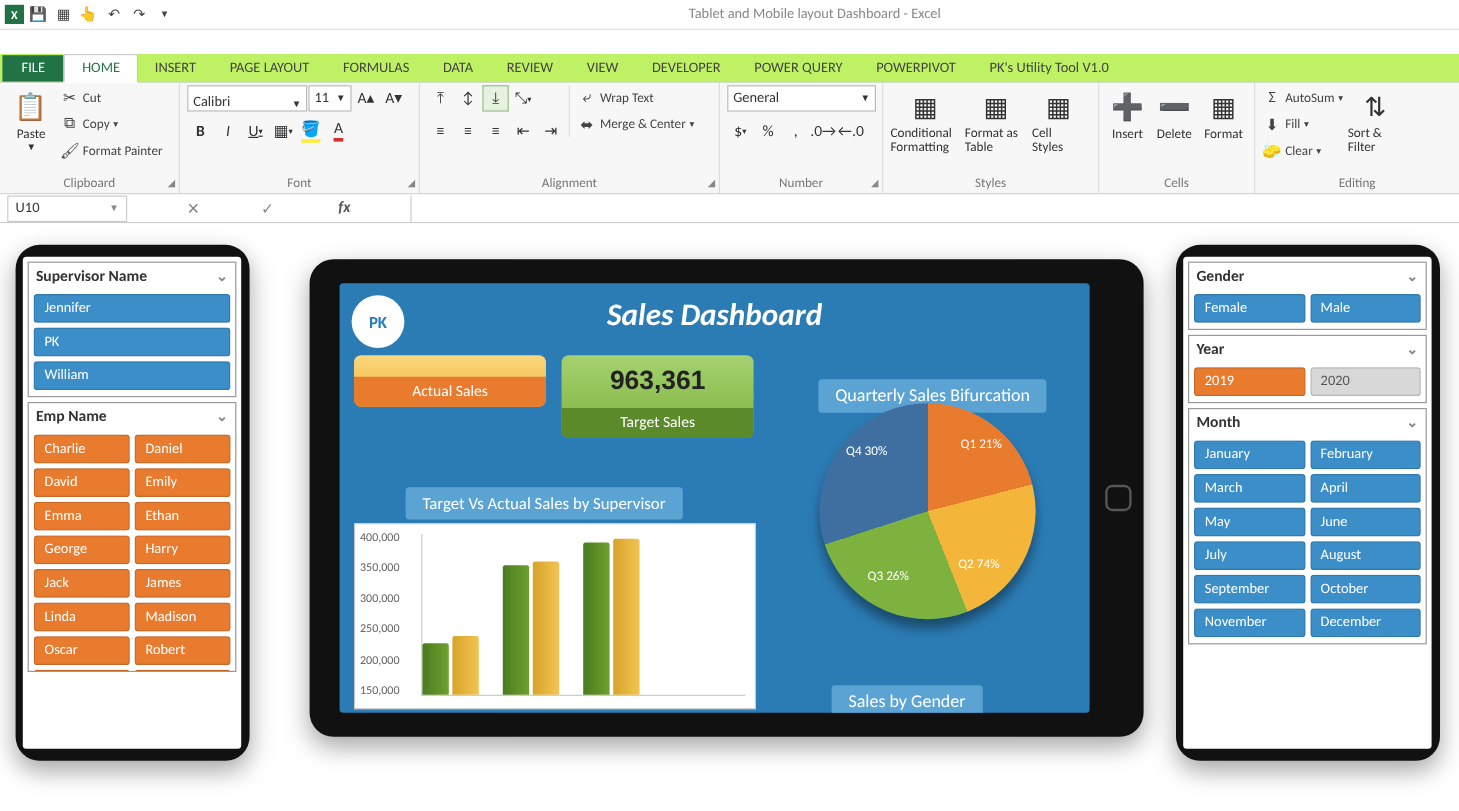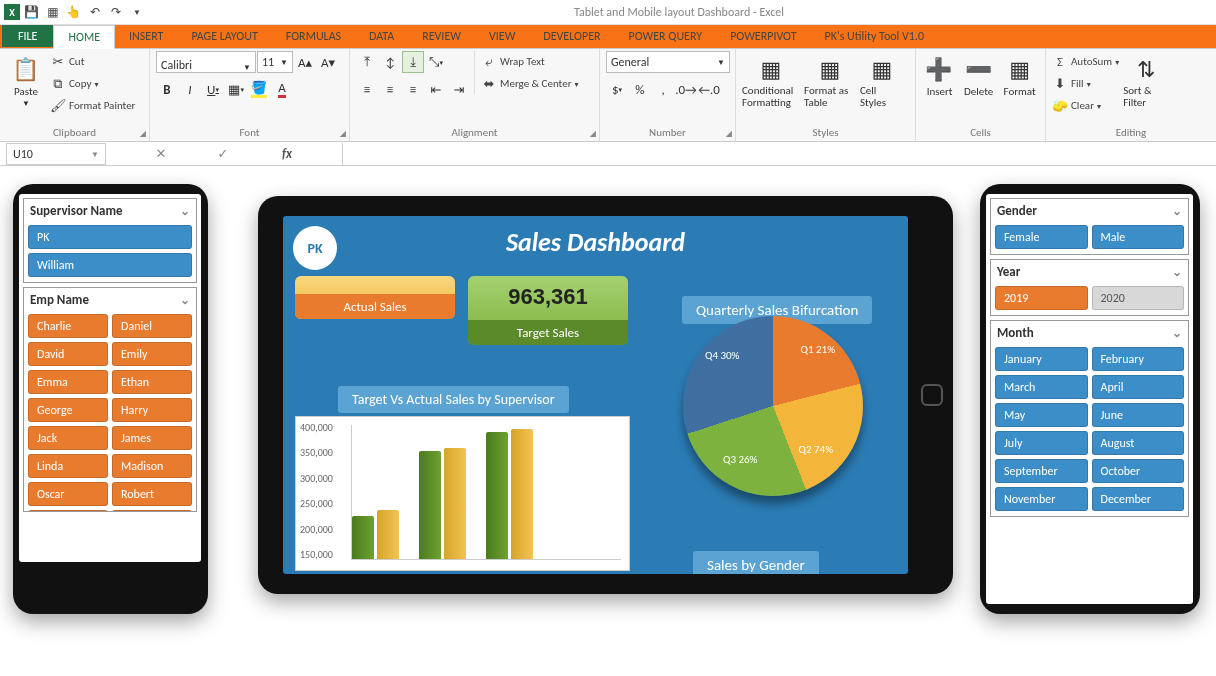--- a/index.html
+++ b/index.html
@@ -6,21 +6,21 @@
 body { background:#fff; width:1216px; height:676px; overflow:hidden; font-size:12px; color:#333; }
 
 
 .titlebar { height:25px; background:#fff; display:flex; align-items:center; padding:0 4px; border-bottom:1px solid #e0e0e0; }
 .qat { display:flex; gap:3px; align-items:center; }
 .qat-btn { width:18px; height:18px; display:flex; align-items:center; justify-content:center; font-size:12px; color:#444; }
 .excel-icon { width:16px; height:16px; background:#217346; color:#fff; font-weight:bold; font-size:10px; display:flex; align-items:center; justify-content:center; }
 .win-title { flex:1; text-align:center; color:#888; font-size:12px; }
 
 
-.ribbon-tabs { height:24px; background:#f97316; display:flex; align-items:flex-start; padding-left:2px; border-bottom:1px solid #ccc; }
+.ribbon-tabs { height:24px; background:#bef264; display:flex; align-items:center; padding-left:2px; border-bottom:1px solid #ccc;margin-top:20px; }
 .rtab { padding:4px 14px; font-size:12px; color:#444; text-transform:uppercase; }
 .rtab.file { background:#217346; color:#fff; padding:4px 16px; }
 .rtab.active { color:#217346; border:1px solid #ccc; border-bottom:1px solid #fff; margin-bottom:-1px; background:#fff; }
 
 
 .ribbon { height:93px; background:#f7f7f7; border-bottom:1px solid #ccc; display:flex; }
 .rgroup { border-right:1px solid #ddd; padding:2px 6px 0 6px; display:flex; flex-direction:column; position:relative; }
 .rgroup .controls { flex:1; display:flex; gap:4px; align-items:flex-start; }
 .glabel { text-align:center; font-size:11px; color:#777; padding:2px 0; }
 .dlg { position:absolute; right:3px; bottom:3px; font-size:8px; color:#888; }
@@ -41,21 +41,21 @@
 
 
 .canvas { position:relative; height:510px; background:#fff; }
 
 
 .device { position:absolute; border-radius:20px; background:#111; box-shadow:0 8px 20px rgba(0,0,0,0.35); }
 .phone-left { left:13px; top:18px; width:195px; height:430px; }
 .phone-right { left:980px; top:18px; width:220px; height:430px; }
 .tablet { left:258px; top:30px; width:695px; height:398px; }
 .device .screen { position:absolute; background:#fff; border-radius:3px; overflow:hidden; }
-.phone-left .screen { left:6px; top:10px; width:182px; height:368px; }
+.phone-left .screen { left:6px; top:10px; width:182px; height:410px; }
 .phone-right .screen { left:6px; top:10px; width:207px; height:410px; }
 .tablet .screen { left:25px; top:20px; width:625px; height:358px; background:#2b7cb5; }
 .tablet .home-btn { position:absolute; right:10px; top:50%; transform:translateY(-50%); width:22px; height:22px; border:2px solid #555; border-radius:6px; }
 
 
 .slicer { border:1px solid #999; margin:4px; background:#fff; }
 .slicer-hdr { display:flex; align-items:center; justify-content:space-between; padding:4px 6px; font-weight:600; font-size:13px; color:#333; }
 .slicer-hdr .funnel { font-size:12px; color:#888; }
 .slicer-body { padding:3px 4px 5px 4px; display:flex; flex-wrap:wrap; gap:4px; }
 .chip { flex:1 1 100%; padding:4px 8px; border-radius:3px; font-size:12px; text-align:left; border:1px solid rgba(0,0,0,0.15); }
@@ -322,20 +322,21 @@
 <div class="canvas">
 
   <div class="device phone-left">
     <div class="screen">
       <div class="slicer">
         <div class="slicer-hdr">
             <span>Supervisor Name</span>
             <span class="funnel">⌄</span>
           </div>
         <div class="slicer-body">
+          <div class="chip blue">Jennifer</div>
           <div class="chip blue">PK</div>
           <div class="chip blue">William</div>
         </div>
       </div>
       <div class="slicer">
         <div class="slicer-hdr">
             <span>Emp Name</span>
             <span class="funnel">⌄</span>
           </div>
         <div class="emp-body" id="emp-body">

